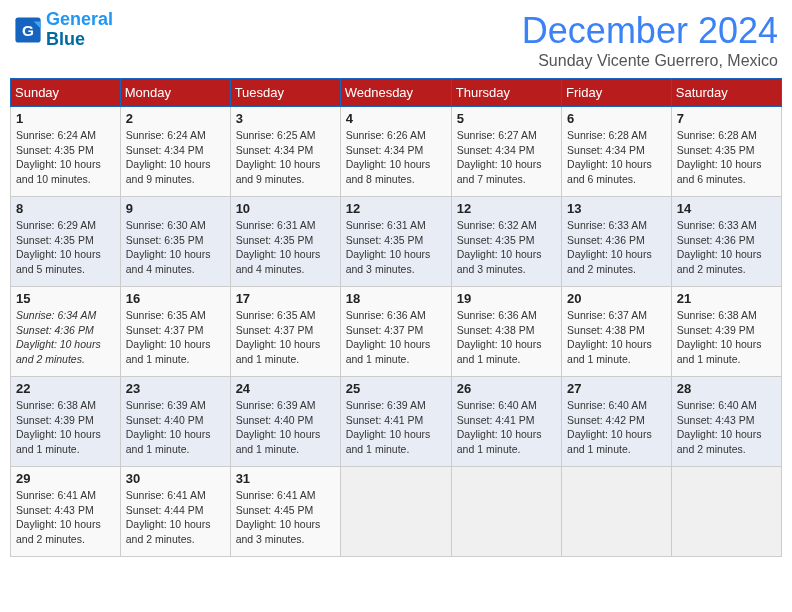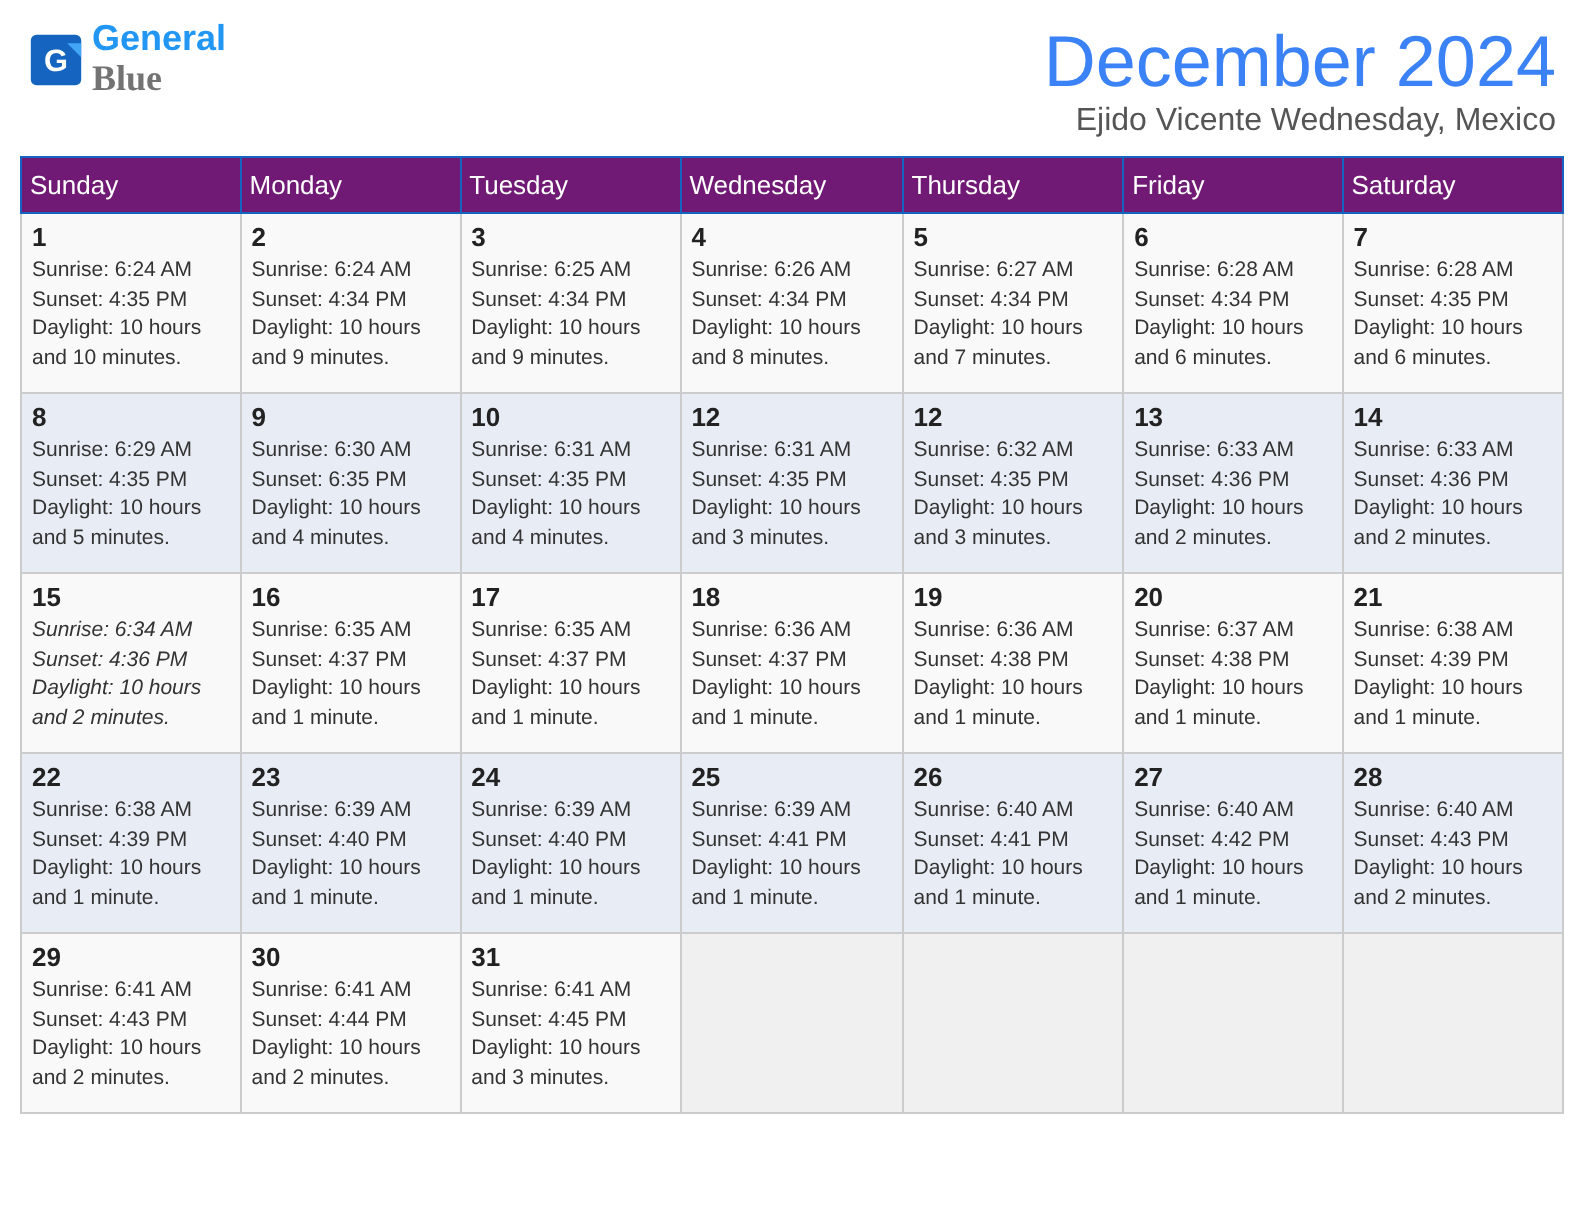--- a/index.html
+++ b/index.html
@@ -46,21 +46,21 @@
     .location {
       font-size: 16px;
       color: #555;
     }
     table {
       width: 100%;
       border-collapse: collapse;
       font-size: 11px;
     }
     thead tr th {
-      background-color: #701a75;
+      background-color: #b91c1c;
       color: #fff;
       padding: 6px 4px;
       text-align: left;
       font-size: 13px;
       font-weight: normal;
       border: 1px solid #1565C0;
     }
     tbody tr td {
       border: 1px solid #ccc;
       vertical-align: top;
@@ -94,26 +94,26 @@
 
 <div class="header">
   <div class="logo">
     <svg class="logo-icon" viewBox="0 0 40 40">
       <rect x="2" y="2" width="36" height="36" rx="4" fill="#1565C0"></rect>
       <text x="20" y="28" text-anchor="middle" fill="white" font-size="22" font-weight="bold" font-family="Arial">G</text>
       <polygon points="28,8 38,18 38,8" fill="#42A5F5"></polygon>
     </svg>
     <div class="logo-text">
       <span>General</span><br>
-      <span style="color:#737373;font-family:Liberation Serif, serif;">Blue</span>
+      <span style="color:#0369a1;">Blue</span>
     </div>
   </div>
   <div class="title-block">
     <div class="month-title">December 2024</div>
-    <div class="location">Ejido Vicente Wednesday, Mexico</div>
+    <div class="location">Sunday Vicente Guerrero, Mexico</div>
   </div>
 </div>
 
 <table>
   <thead>
     <tr id="header-row">
         <th>Sunday</th>
         <th>Monday</th>
         <th>Tuesday</th>
         <th>Wednesday</th>

